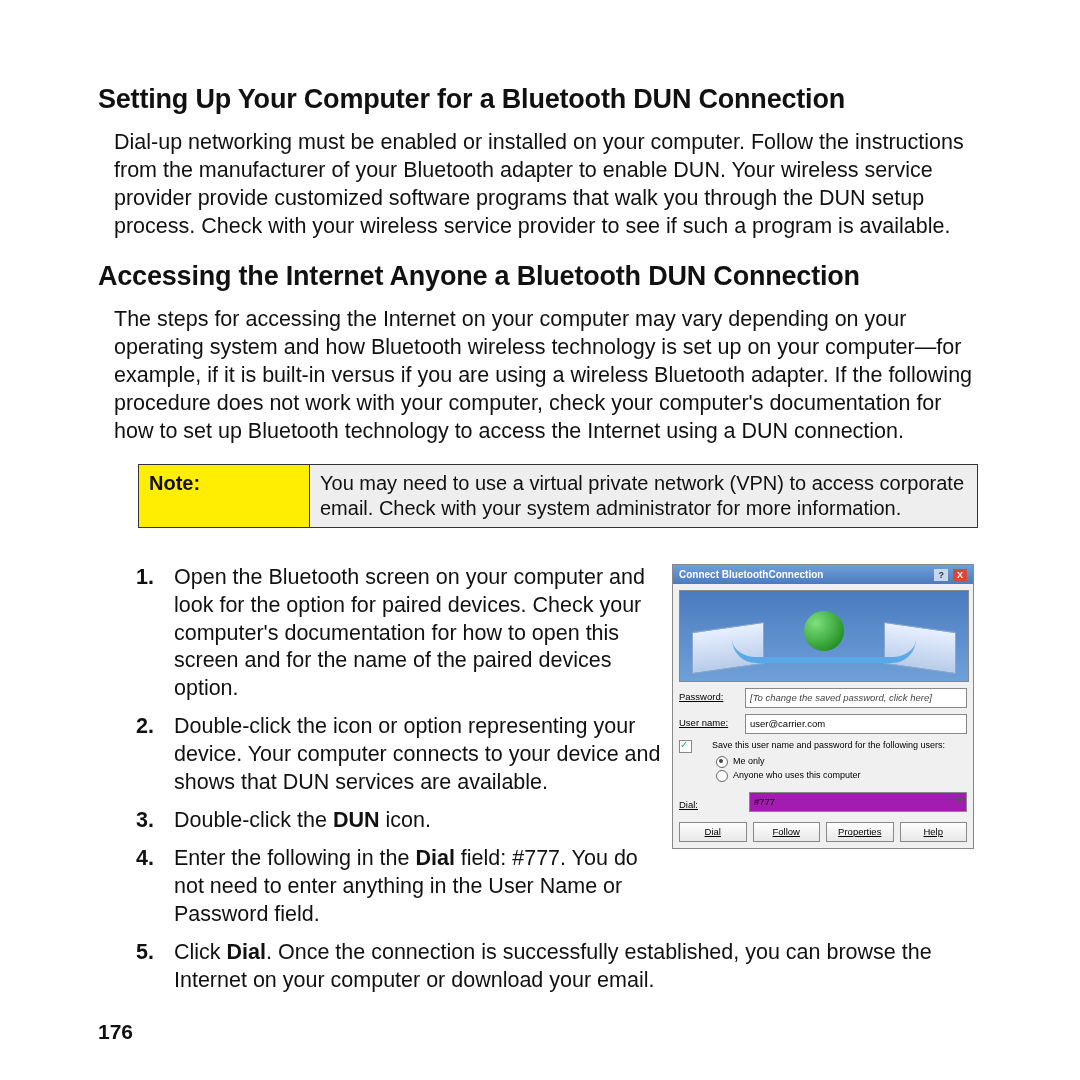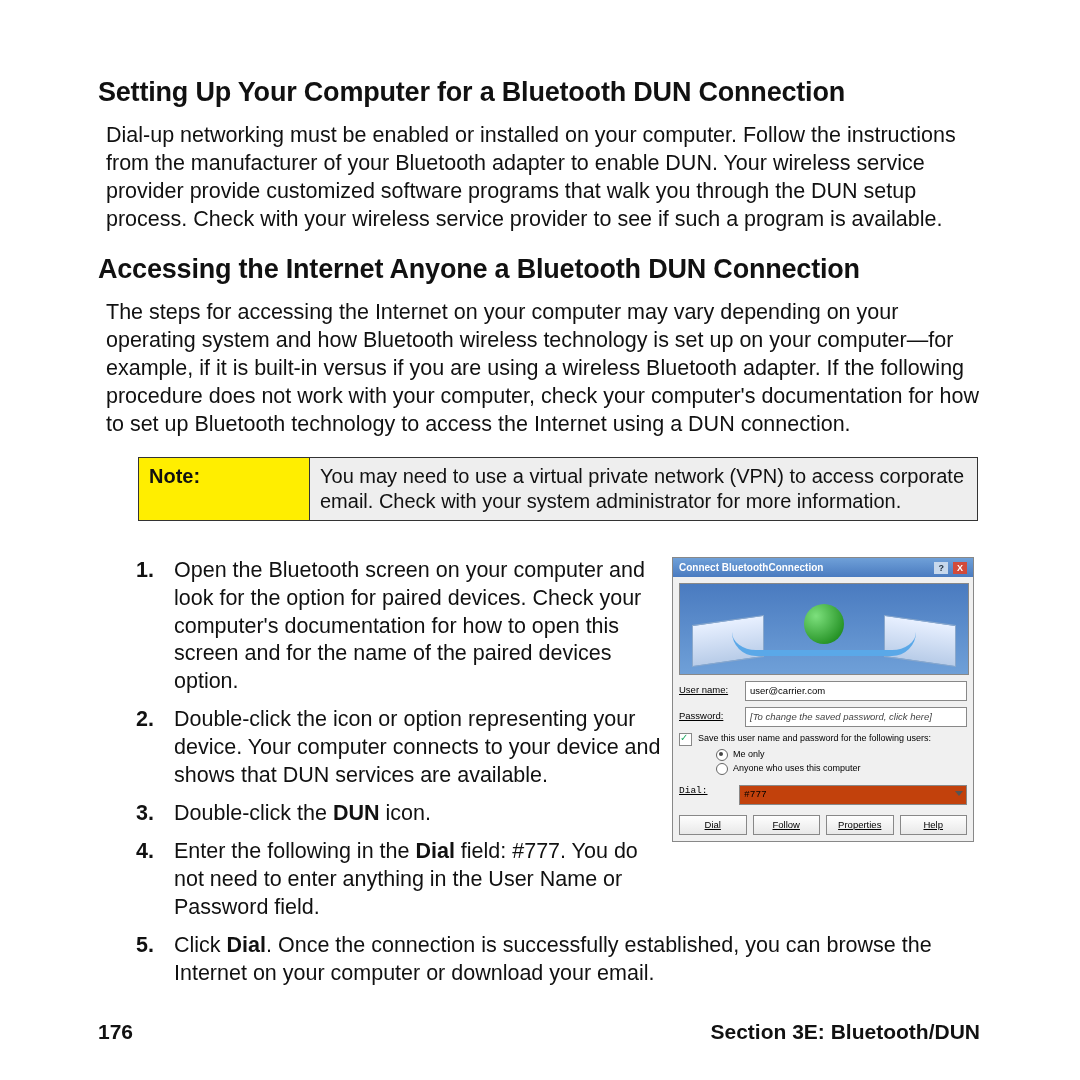--- a/index.html
+++ b/index.html
@@ -13,24 +13,24 @@
     color: #111;
   }
   .page {
     padding: 70px 98px 40px 98px;
     font-size: 21.5px;
     line-height: 1.3;
   }
   h2 {
     font-size: 27px;
     font-weight: 700;
-    margin: 5px 0 12px 0;
+    margin: 12px 0 12px 0;
     letter-spacing: -0.2px;
   }
-  p { margin: 0 0 18px 8px; }
+  p { margin: 0 0 18px 16px; }
   .note-table {
     margin: 4px 0 18px 40px;
     width: 840px;
     border-collapse: collapse;
   }
   .note-table td {
     border: 1px solid #333;
     padding: 6px 10px;
     vertical-align: top;
     font-size: 20px;
@@ -121,31 +121,31 @@
     border-bottom: 6px solid #5aa8e8; border-radius: 0 0 60px 60px;
   }
   .dlg-row { display: flex; align-items: center; margin-top: 6px; gap: 6px; }
   .dlg-row label { width: 60px; font-size: 9.5px; text-decoration: underline; }
   .dlg-row .field {
     flex: 1; border: 1px solid #888; background: #fff;
     padding: 2px 4px; font-size: 9.5px; height: 14px; line-height: 14px;
     overflow: hidden; white-space: nowrap;
   }
   .dlg-row .field.italic { font-style: italic; color: #444; }
-  .chk { display: flex; align-items: flex-start; gap: 6px; margin-top: 6px; font-size: 9px; line-height: 1.2;}
+  .chk { display: flex; align-items: flex-start; gap: 20px; margin-top: 6px; font-size: 9px; line-height: 1.2;}
   .chkbox { width: 11px; height: 11px; border: 1px solid #888; background: #fff; flex: none; position: relative;}
   .chkbox.checked::after { content: "✓"; position: absolute; top: -2px; left: 0; font-size: 10px; color: #2a6; }
   .radio-grp { margin: 3px 0 0 18px; font-size: 9px; }
   .radio-row { display: flex; align-items: center; gap: 5px; margin-top: 2px; padding-left: 19px;}
   .radio { width: 10px; height: 10px; border: 1px solid #666; border-radius: 50%; background: #fff; flex: none; position: relative;}
   .radio.sel::after { content: ""; position: absolute; left: 2px; top: 2px; width: 4px; height: 4px; background: #444; border-radius: 50%; }
-  .dlg-dial { display: flex; align-items: flex-start; gap: 0; margin-top: 10px; font-family: Liberation Mono, monospace; }
+  .dlg-dial { display: flex; align-items: flex-end; gap: 10px; margin-top: 10px; }
   .dlg-dial label { width: 60px; font-size: 9.5px; text-decoration: underline;}
   .dlg-dial .combo {
-    flex: 1; border: 1px solid #888; background: #c2410c;
+    flex: 1; border: 1px solid #888; background: #a21caf;
     padding: 2px 16px 2px 4px; font-size: 9.5px; height: 14px; line-height: 14px; position: relative;
   }
   .dlg-dial .combo::after {
     content: ""; position: absolute; right: 3px; top: 5px;
     border-left: 4px solid transparent; border-right: 4px solid transparent;
     border-top: 5px solid #555;
   }
   .dlg-btnrow { display: flex; justify-content: space-between; margin-top: 10px; gap: 6px;}
   .dlg-btn {
     flex: 1; border: 1px solid #888; background: linear-gradient(#fefefe,#e8e8e8);
@@ -196,26 +196,26 @@
         </span>
       </div>
       <div class="dlg-body">
         <div class="dlg-hero">
           <div class="laptop l"></div>
           <div class="laptop r"></div>
           <div class="swoosh"></div>
           <div class="globe"></div>
         </div>
         <div class="dlg-row">
+          <label>Password:</label>
+          <div class="field italic">[To change the saved password, click here]</div>
+        </div>
+        <div class="dlg-row">
           <label>User name:</label>
           <div class="field">user@carrier.com</div>
-        </div>
-        <div class="dlg-row">
-          <label>Password:</label>
-          <div class="field italic">[To change the saved password, click here]</div>
         </div>
         <div class="chk">
           <div class="chkbox checked"></div>
           <span>Save this user name and password for the following users:</span>
         </div>
         <div class="radio-grp">
           <div class="radio-row">
               <div class="radio sel"></div>
               <span>Me only</span>
             </div>
@@ -238,14 +238,13 @@
     </div>
   </div>
 
   <ol class="steps" start="5" style="counter-reset: step 4;">
     <li><span>Click </span><b>Dial</b><span>. Once the connection is successfully established, you can browse the Internet on your computer or download your email.</span></li>
   </ol>
 </div>
 
 <div class="footer">
   <span>176</span>
-  <span>Section 3E: Bluetooth/DUN</span>
 </div>
 
 </body></html>

